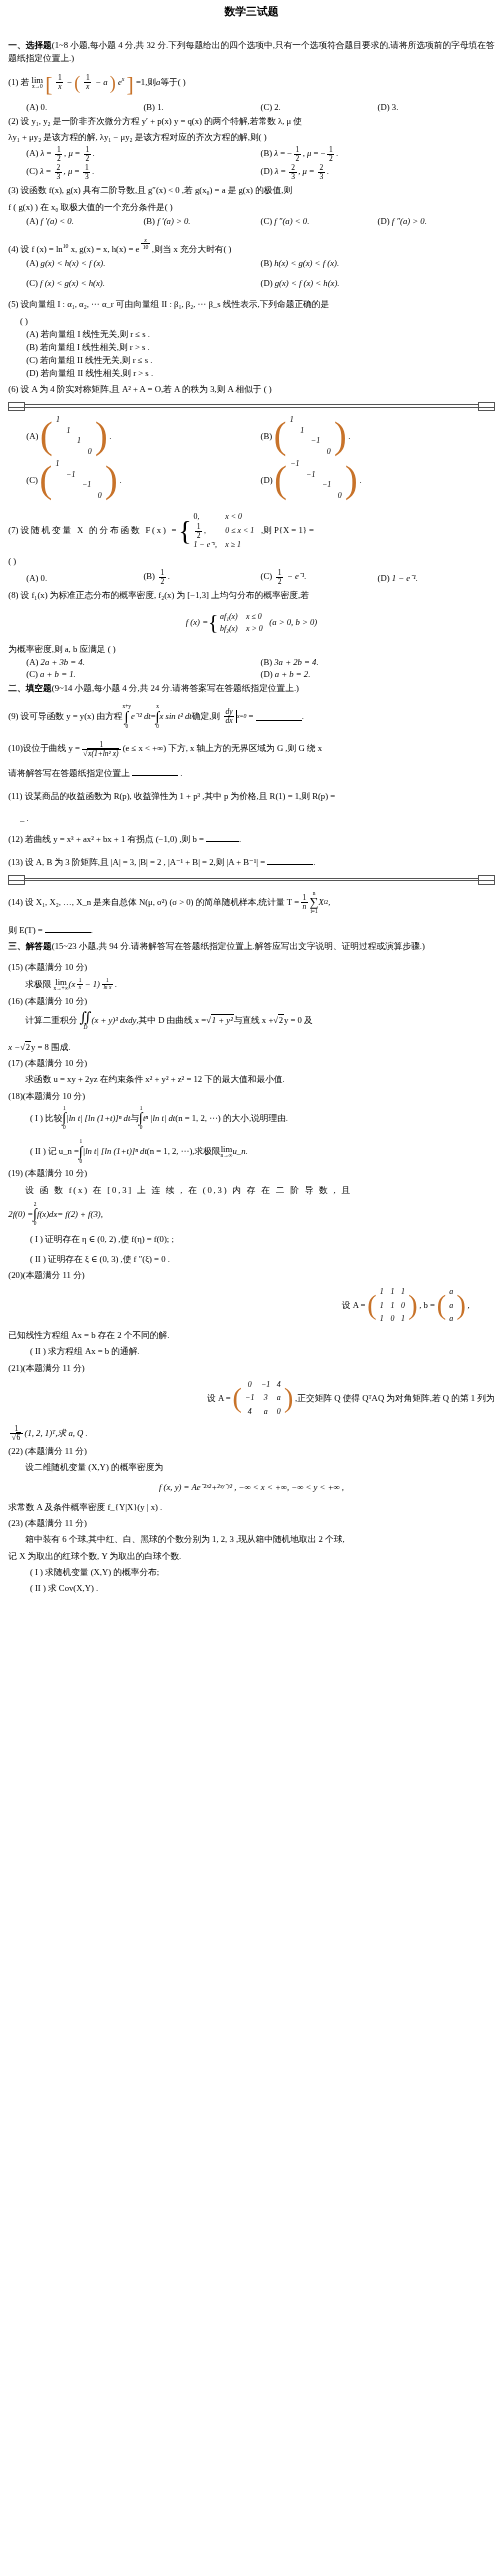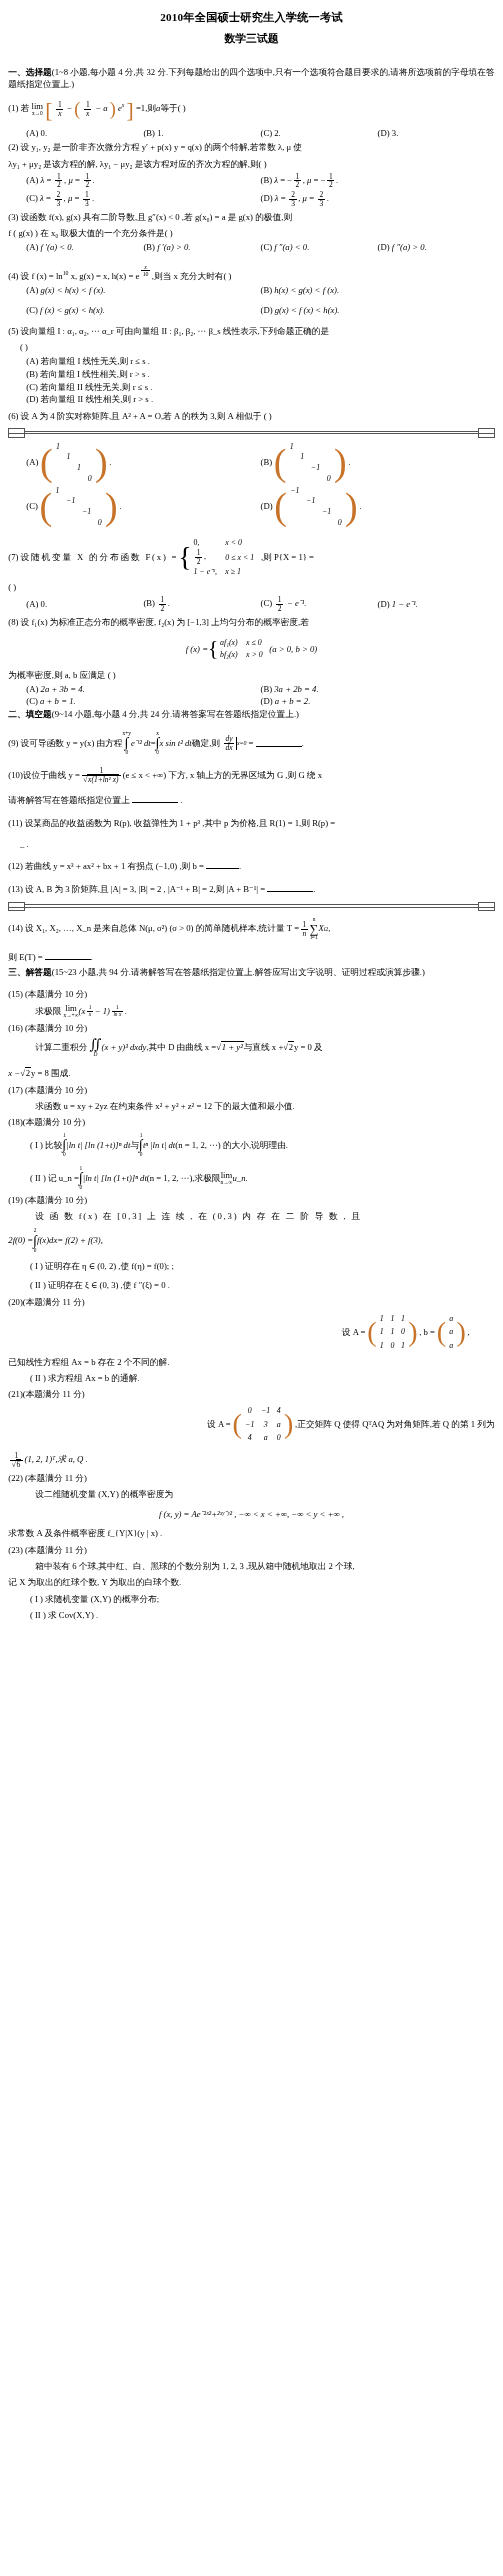--- a/index.html
+++ b/index.html
@@ -3,21 +3,21 @@
 <meta charset="utf-8">
 <style>
   html,body{margin:0;padding:0;background:#fff;}
   body{width:503px;font-family:"Liberation Serif","DejaVu Serif",serif;color:#000;}
   .page{width:503px;min-height:2576px;box-sizing:border-box;padding:5px 8.3px 8.3px 8.3px;position:relative;}
   .title1{text-align:center;font-weight:bold;font-size:11.2px;letter-spacing:0.2px;margin:5px 0 6.6px 0;}
   .title2{text-align:center;font-weight:bold;font-size:10.8px;margin:0 0 20px 0;}
   .sec-head{font-size:8.7px;line-height:1.45;margin:2.5px 0 1.7px 0;text-align:justify;}
   .sec-head b{font-weight:bold;}
   .q{font-size:8.7px;line-height:1.5;margin:3.3px 0 1.7px 0;}
-  .q-body{margin-left:27px;}
+  .q-body{margin-left:17px;}
   .indent{margin-left:21.6px;}
   .opts{display:flex;font-size:8.7px;margin:1.7px 0 1.7px 18px;}
   .opts.c4 > div{width:25%;}
   .opts.c2 > div{width:50%;}
   .opt-stack div{font-size:8.7px;margin:0.8px 0 0.8px 18px;}
   .mi{font-style:italic;font-family:"Liberation Serif",serif;}
   .blank{display:inline-block;border-bottom:0.8px solid #000;width:46px;height:7.5px;}
   .blank.sm{width:33px;}
   sub{font-size:5.8px;vertical-align:-1.7px;}
   sup{font-size:5.8px;vertical-align:4.1px;}
@@ -44,21 +44,20 @@
   .pb-mark.l{left:0;} .pb-mark.r{right:0;}
   .center{text-align:center;}
   .sqrt{border-top:0.8px solid #000;padding:0 0.8px 0 0.8px;}
   .spaced{letter-spacing:1.8px;}
 </style>
 </head>
 <body>
 
 <div class="page">
 
-  <div class="title1">2010年全国硕士研究生入学统一考试</div>
   <div class="title2">数学三试题</div>
 
   <div class="sec-head">
     <b>一、选择题</b><span>(1~8 小题,每小题 4 分,共 32 分.下列每题给出的四个选项中,只有一个选项符合题目要求的,请将所选项前的字母填在答题纸指定位置上.)</span>
   </div>
 
   <div class="q">
     <span>(1)</span>
     <span>若</span>
     <span class="lim"><span class="lg">lim</span><span class="sb">x→0</span></span>

